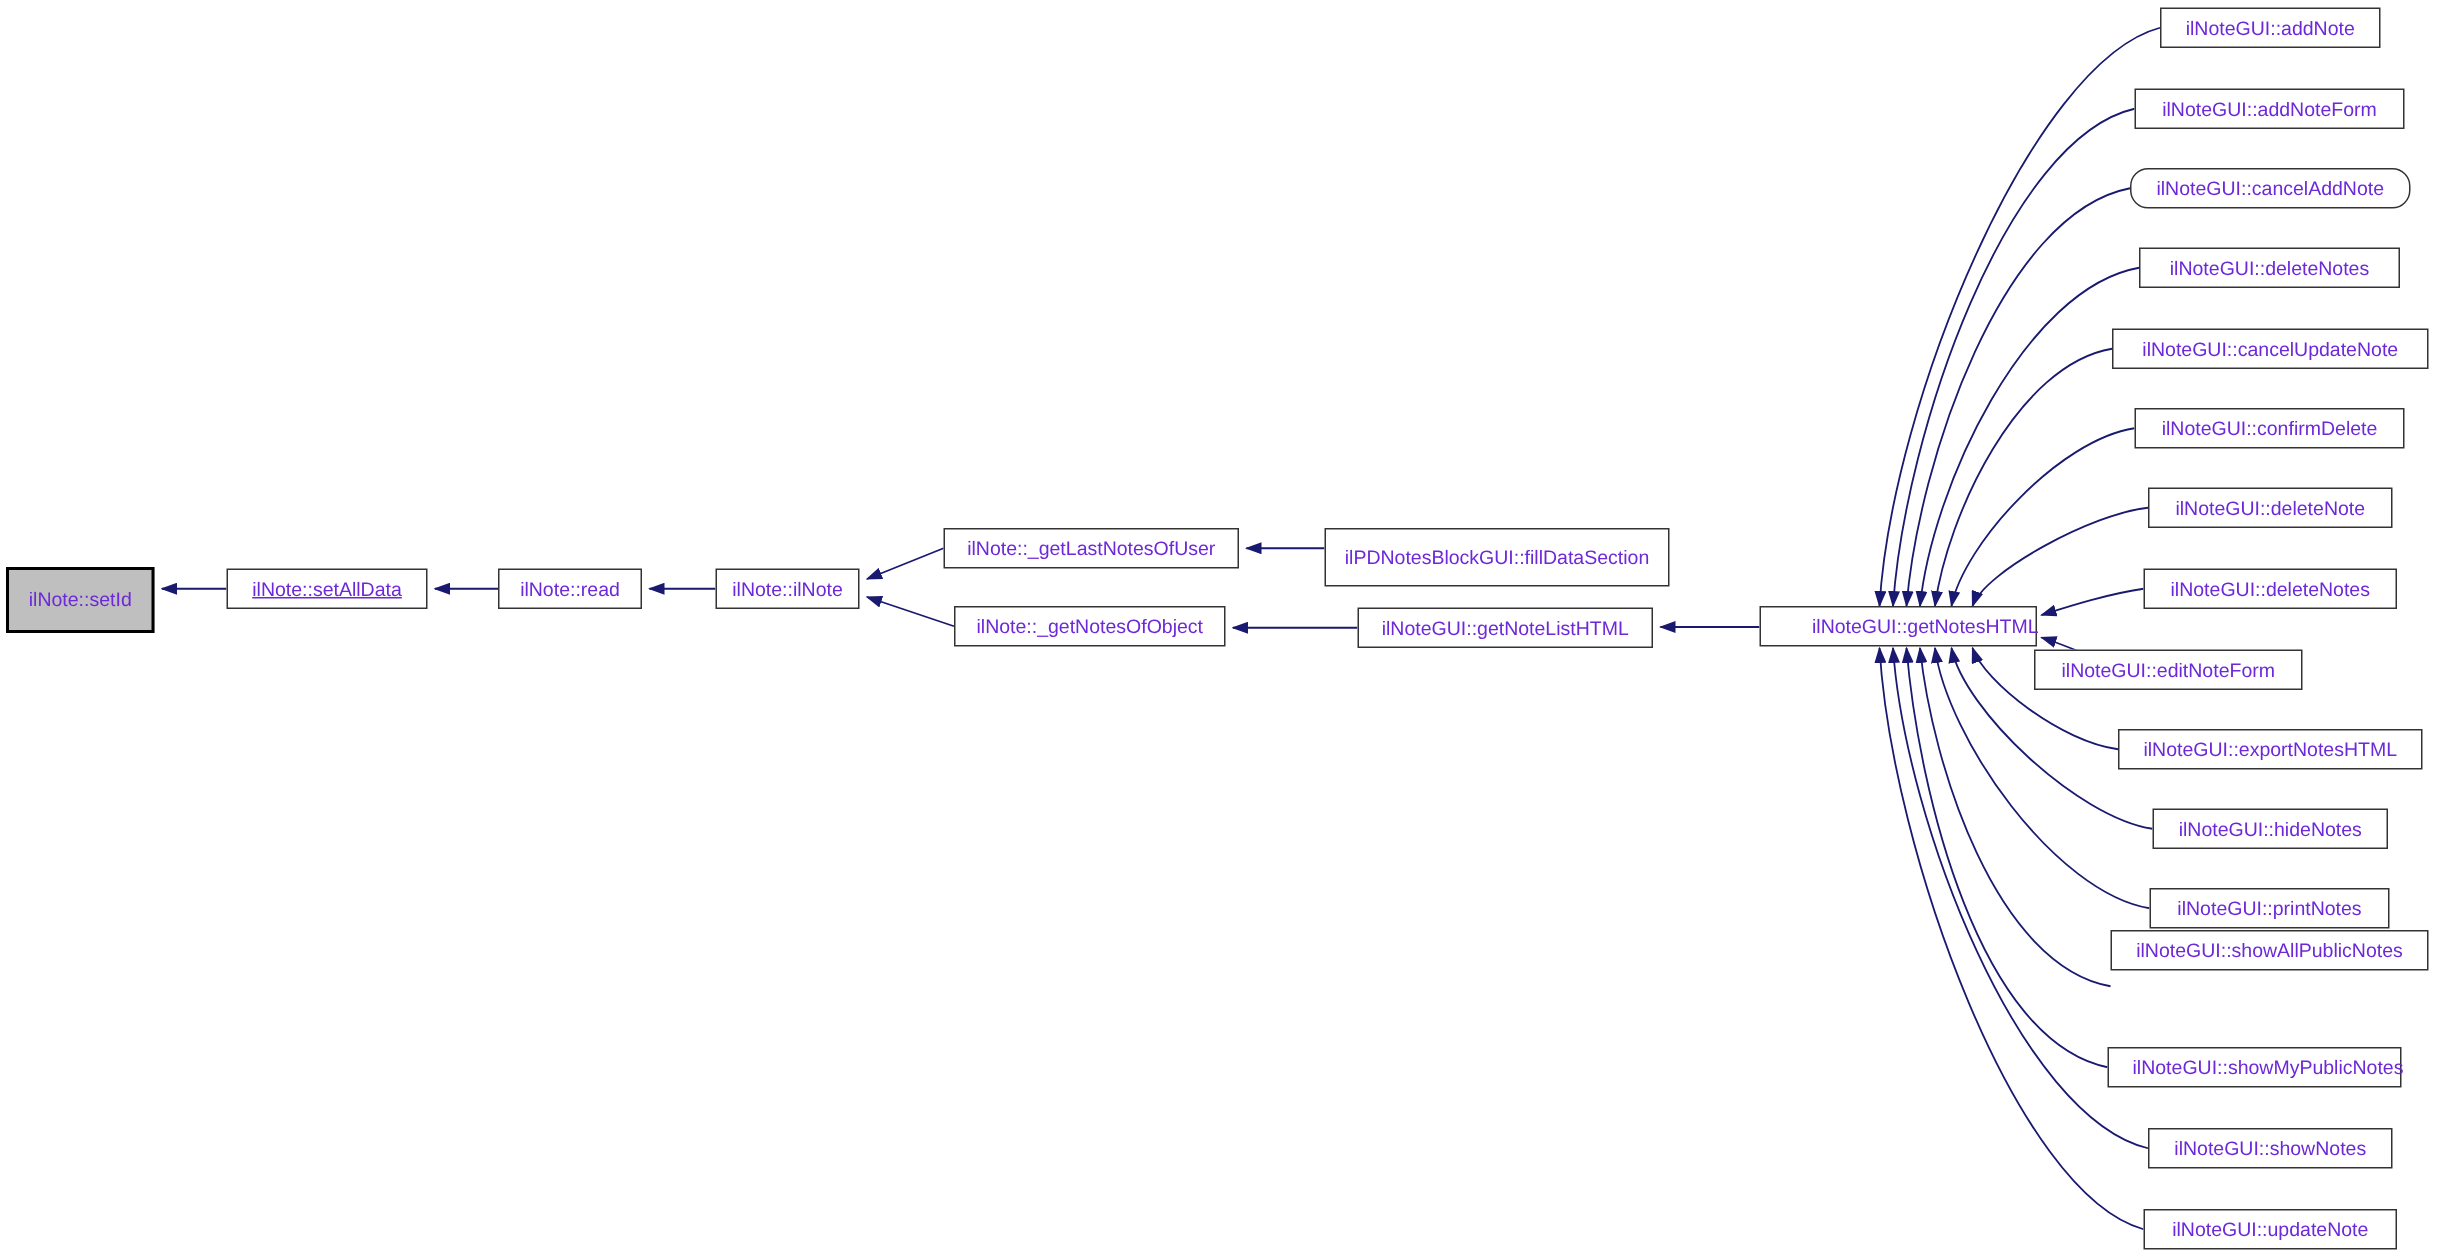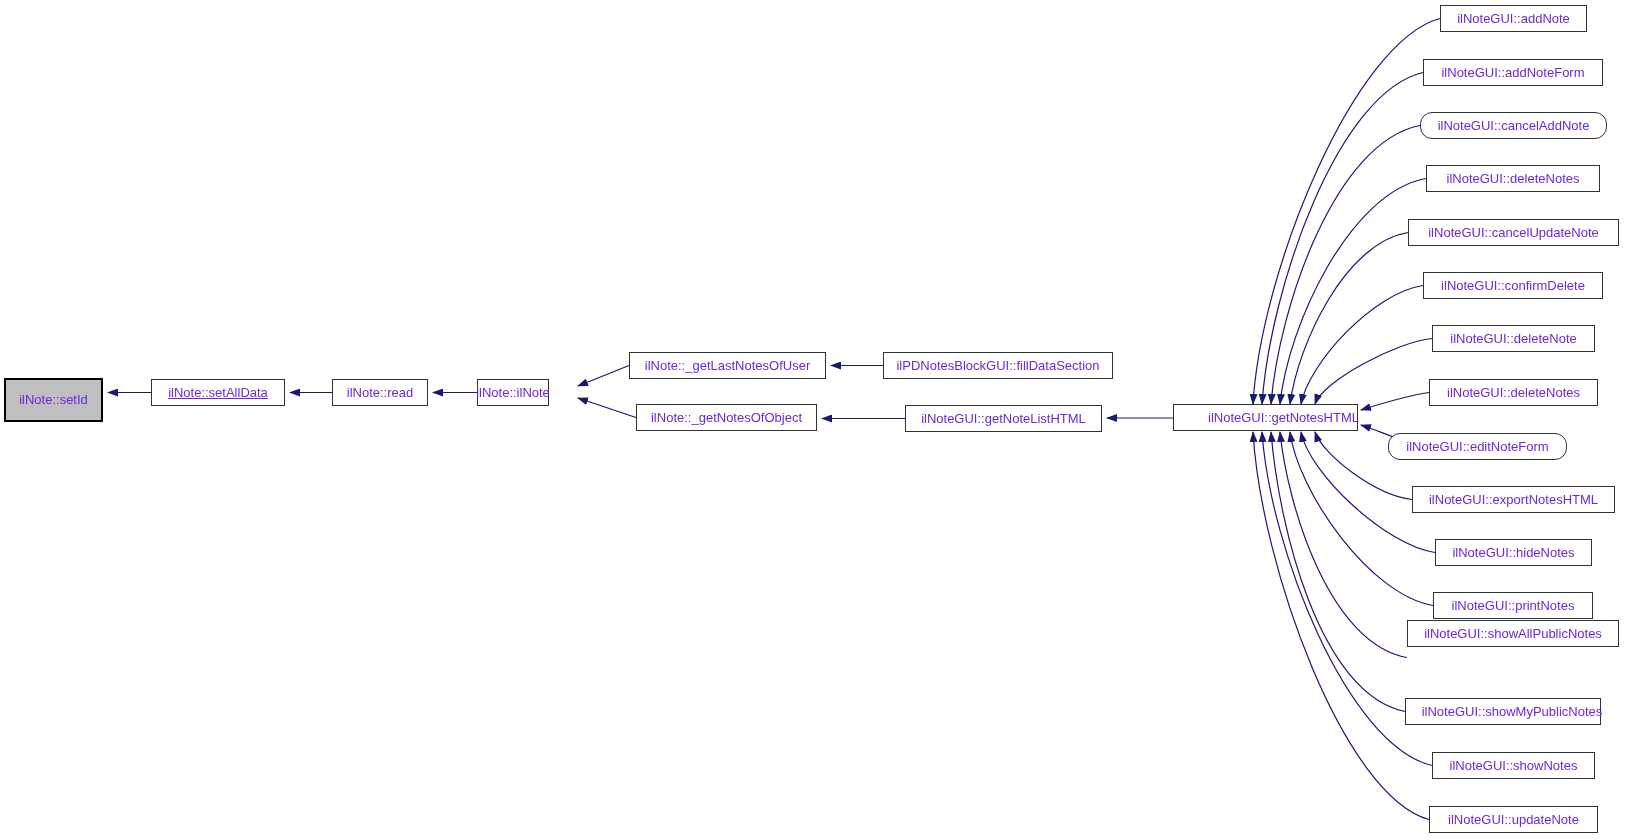--- a/index.html
+++ b/index.html
@@ -73,25 +73,25 @@
       <path marker-end="url(#arrow)" d="M 1429 819.5 C 1344 796, 1261 567, 1253 432"></path>
     </g>
   </svg>
 
   <div class="node hl" style="left:4px; top:378px; width:99px; height:44px;">ilNote::setId</div>
 
   <div class="node" style="left:151px; top:379px; width:134px; height:27px;text-decoration:underline;">ilNote::setAllData</div>
 
   <div class="node" style="left:332px; top:379px; width:96px; height:27px;">ilNote::read</div>
 
-  <div class="node" style="left:477px; top:379px; width:72px; height:27px;">ilNote::ilNote</div>
+  <div class="node" style="left:477px; top:379px; width:96px; height:27px;">ilNote::ilNote</div>
 
   <div class="node" style="left:629px; top:352px; width:197px; height:27px;">ilNote::_getLastNotesOfUser</div>
 
-  <div class="node" style="left:883px; top:352px; width:230px; height:27px;">ilPDNotesBlockGUI::fillDataSection</div>
+  <div class="node" style="left:883px; top:352px; width:230px; height:39px;">ilPDNotesBlockGUI::fillDataSection</div>
 
   <div class="node" style="left:636px; top:404px; width:181px; height:27px;">ilNote::_getNotesOfObject</div>
 
   <div class="node" style="left:905px; top:405px; width:197px; height:27px;">ilNoteGUI::getNoteListHTML</div>
 
   <div class="node" style="left:1173px; top:404px; width:185px; height:27px;padding-left:36px;">ilNoteGUI::getNotesHTML</div>
 
   <div class="node" style="left:1440px; top:5px; width:147px; height:27px;">ilNoteGUI::addNote</div>
 
   <div class="node" style="left:1423px; top:59px; width:180px; height:27px;">ilNoteGUI::addNoteForm</div>
@@ -101,21 +101,21 @@
   <div class="node" style="left:1426px; top:165px; width:174px; height:27px;">ilNoteGUI::deleteNotes</div>
 
   <div class="node" style="left:1408px; top:219px; width:211px; height:27px;">ilNoteGUI::cancelUpdateNote</div>
 
   <div class="node" style="left:1423px; top:272px; width:180px; height:27px;">ilNoteGUI::confirmDelete</div>
 
   <div class="node" style="left:1432px; top:325px; width:163px; height:27px;">ilNoteGUI::deleteNote</div>
 
   <div class="node" style="left:1429px; top:379px; width:169px; height:27px;">ilNoteGUI::deleteNotes</div>
 
-  <div class="node" style="left:1388px; top:433px; width:179px; height:27px;border-radius:12px;">ilNoteGUI::editNoteForm</div>
+  <div class="node" style="left:1356px; top:433px; width:179px; height:27px;">ilNoteGUI::editNoteForm</div>
 
   <div class="node" style="left:1412px; top:486px; width:203px; height:27px;">ilNoteGUI::exportNotesHTML</div>
 
   <div class="node" style="left:1435px; top:539px; width:157px; height:27px;">ilNoteGUI::hideNotes</div>
 
   <div class="node" style="left:1433px; top:592px; width:160px; height:27px;">ilNoteGUI::printNotes</div>
 
   <div class="node" style="left:1407px; top:620px; width:212px; height:27px;">ilNoteGUI::showAllPublicNotes</div>
 
   <div class="node" style="left:1405px; top:698px; width:196px; height:27px;padding-left:18px;">ilNoteGUI::showMyPublicNotes</div>

